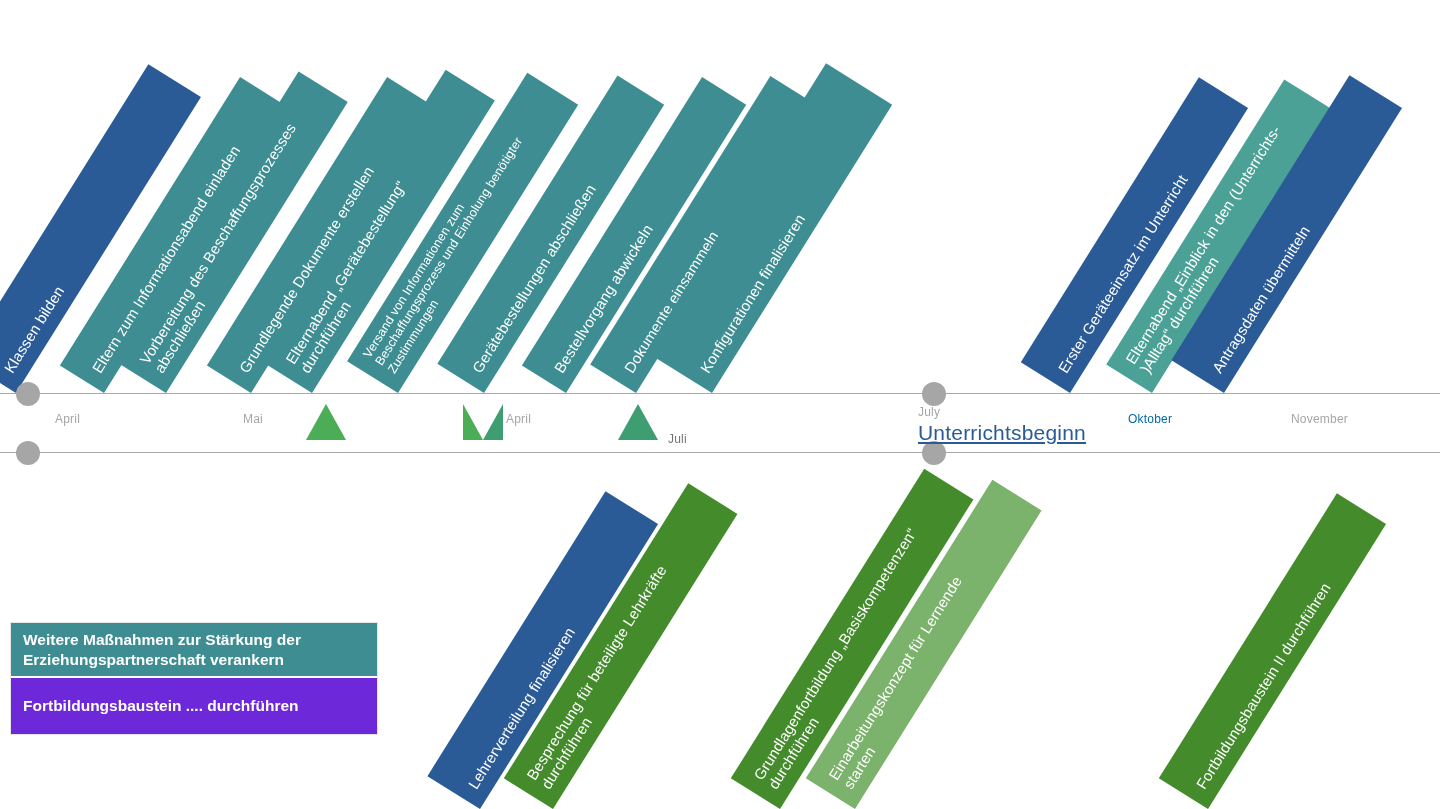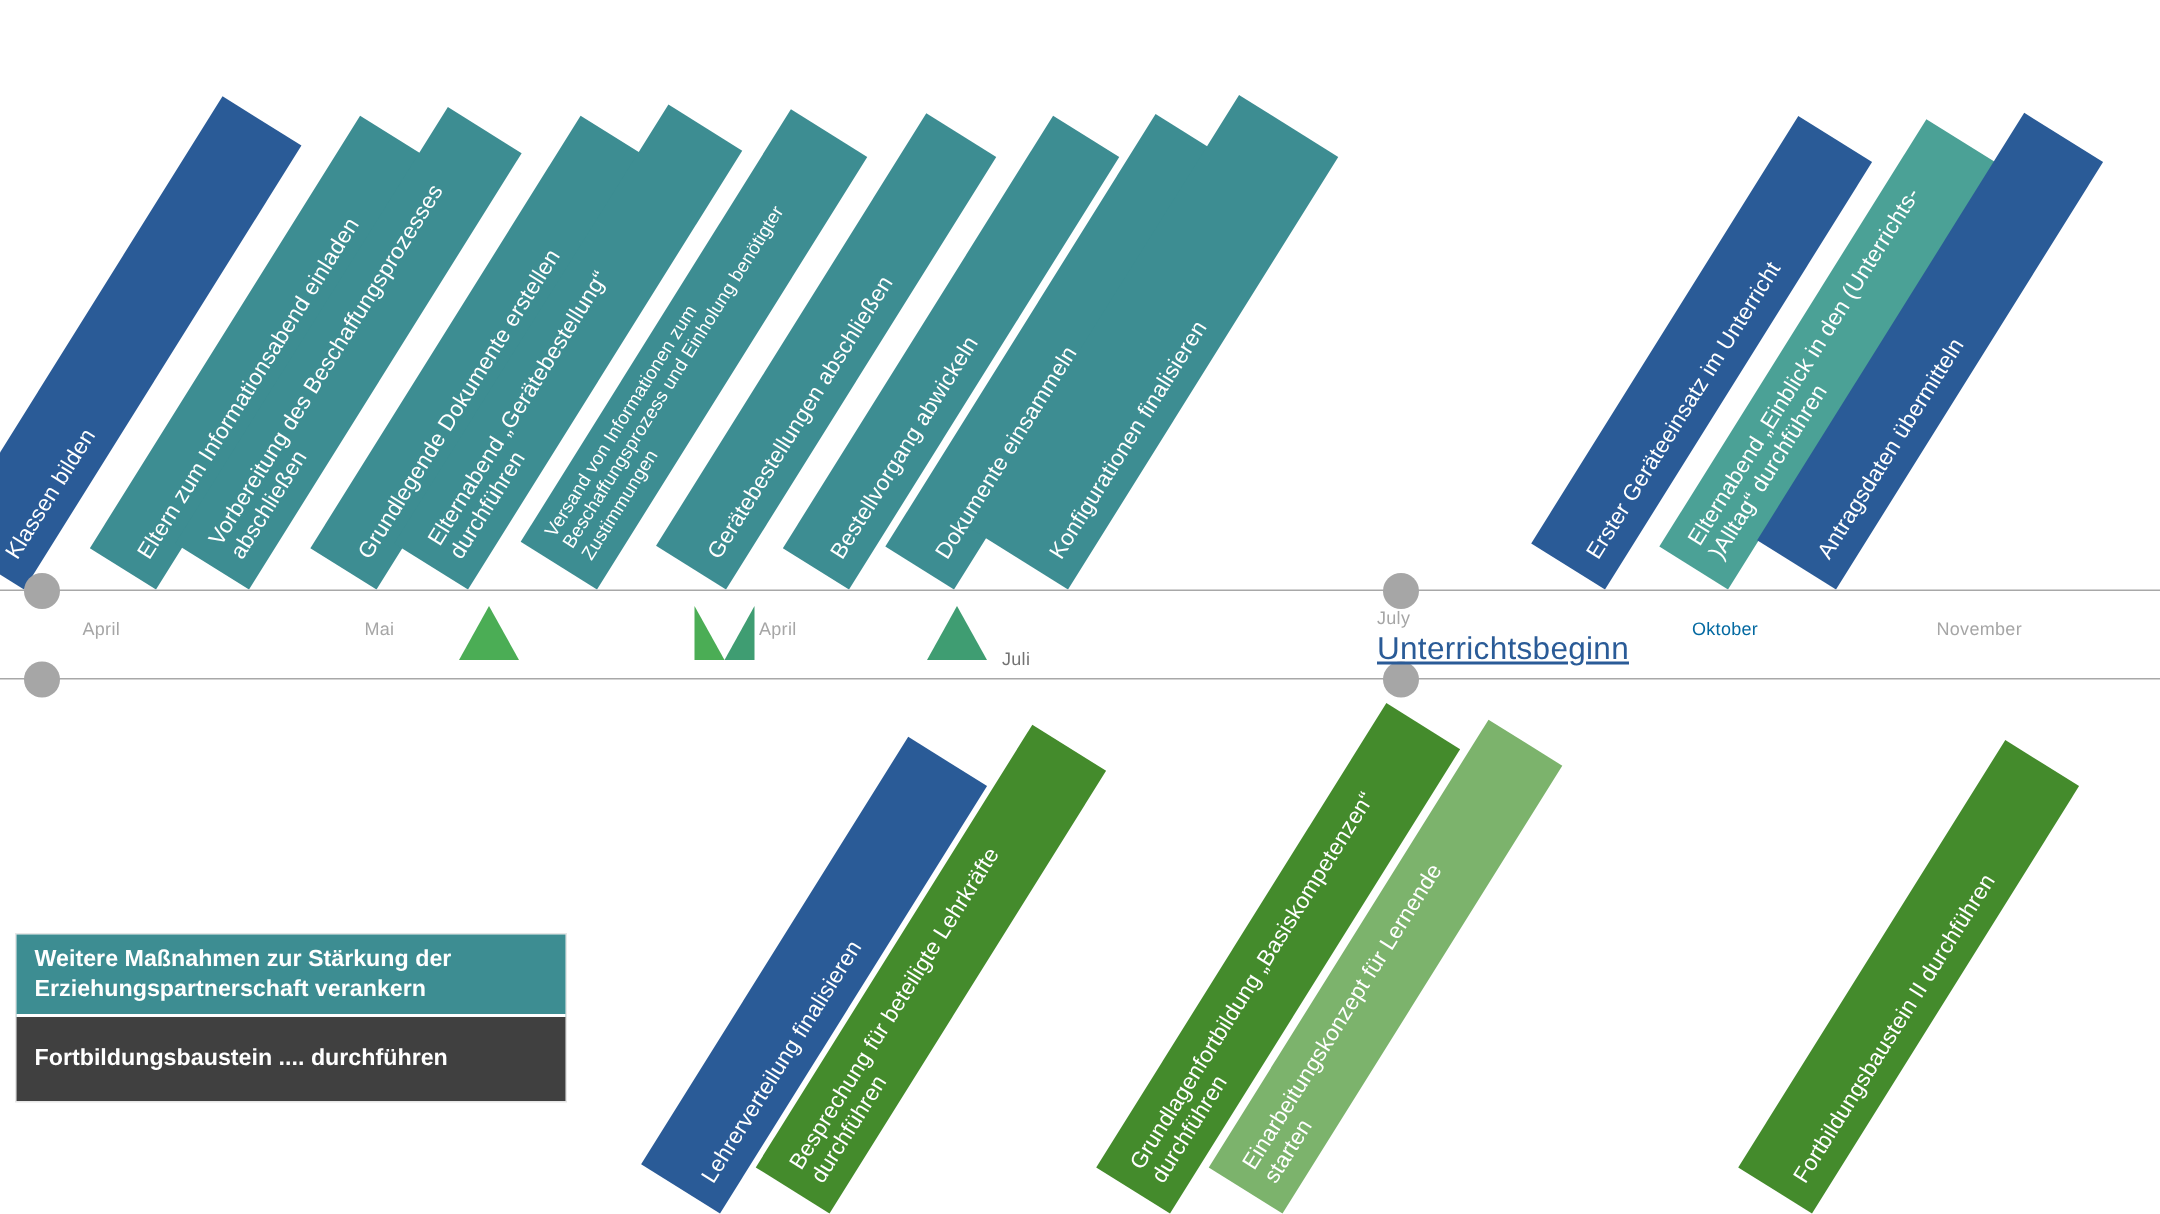--- a/index.html
+++ b/index.html
@@ -191,17 +191,17 @@
       </div>
       <div class="bar" style="left: 1208px; top: 809px; width: 336px; height: 58px; background: rgb(68, 139, 44); transform: rotate(-58deg) translateY(-58px);">
         <span class="label">Fortbildungsbaustein II durchführen</span>
       </div>
     </div>
 
   <div id="legend">
       <div class="lg-row r1" style="background: rgb(61, 141, 146);">
         <span>Weitere Maßnahmen zur Stärkung der Erziehungspartnerschaft verankern</span>
       </div>
-      <div class="lg-row r2" style="background: #404040;">
+      <div class="lg-row r2" style="background: #6d28d9;">
         <span>Fortbildungsbaustein .... durchführen</span>
       </div>
     </div>
 </div>
 
 </body></html>

